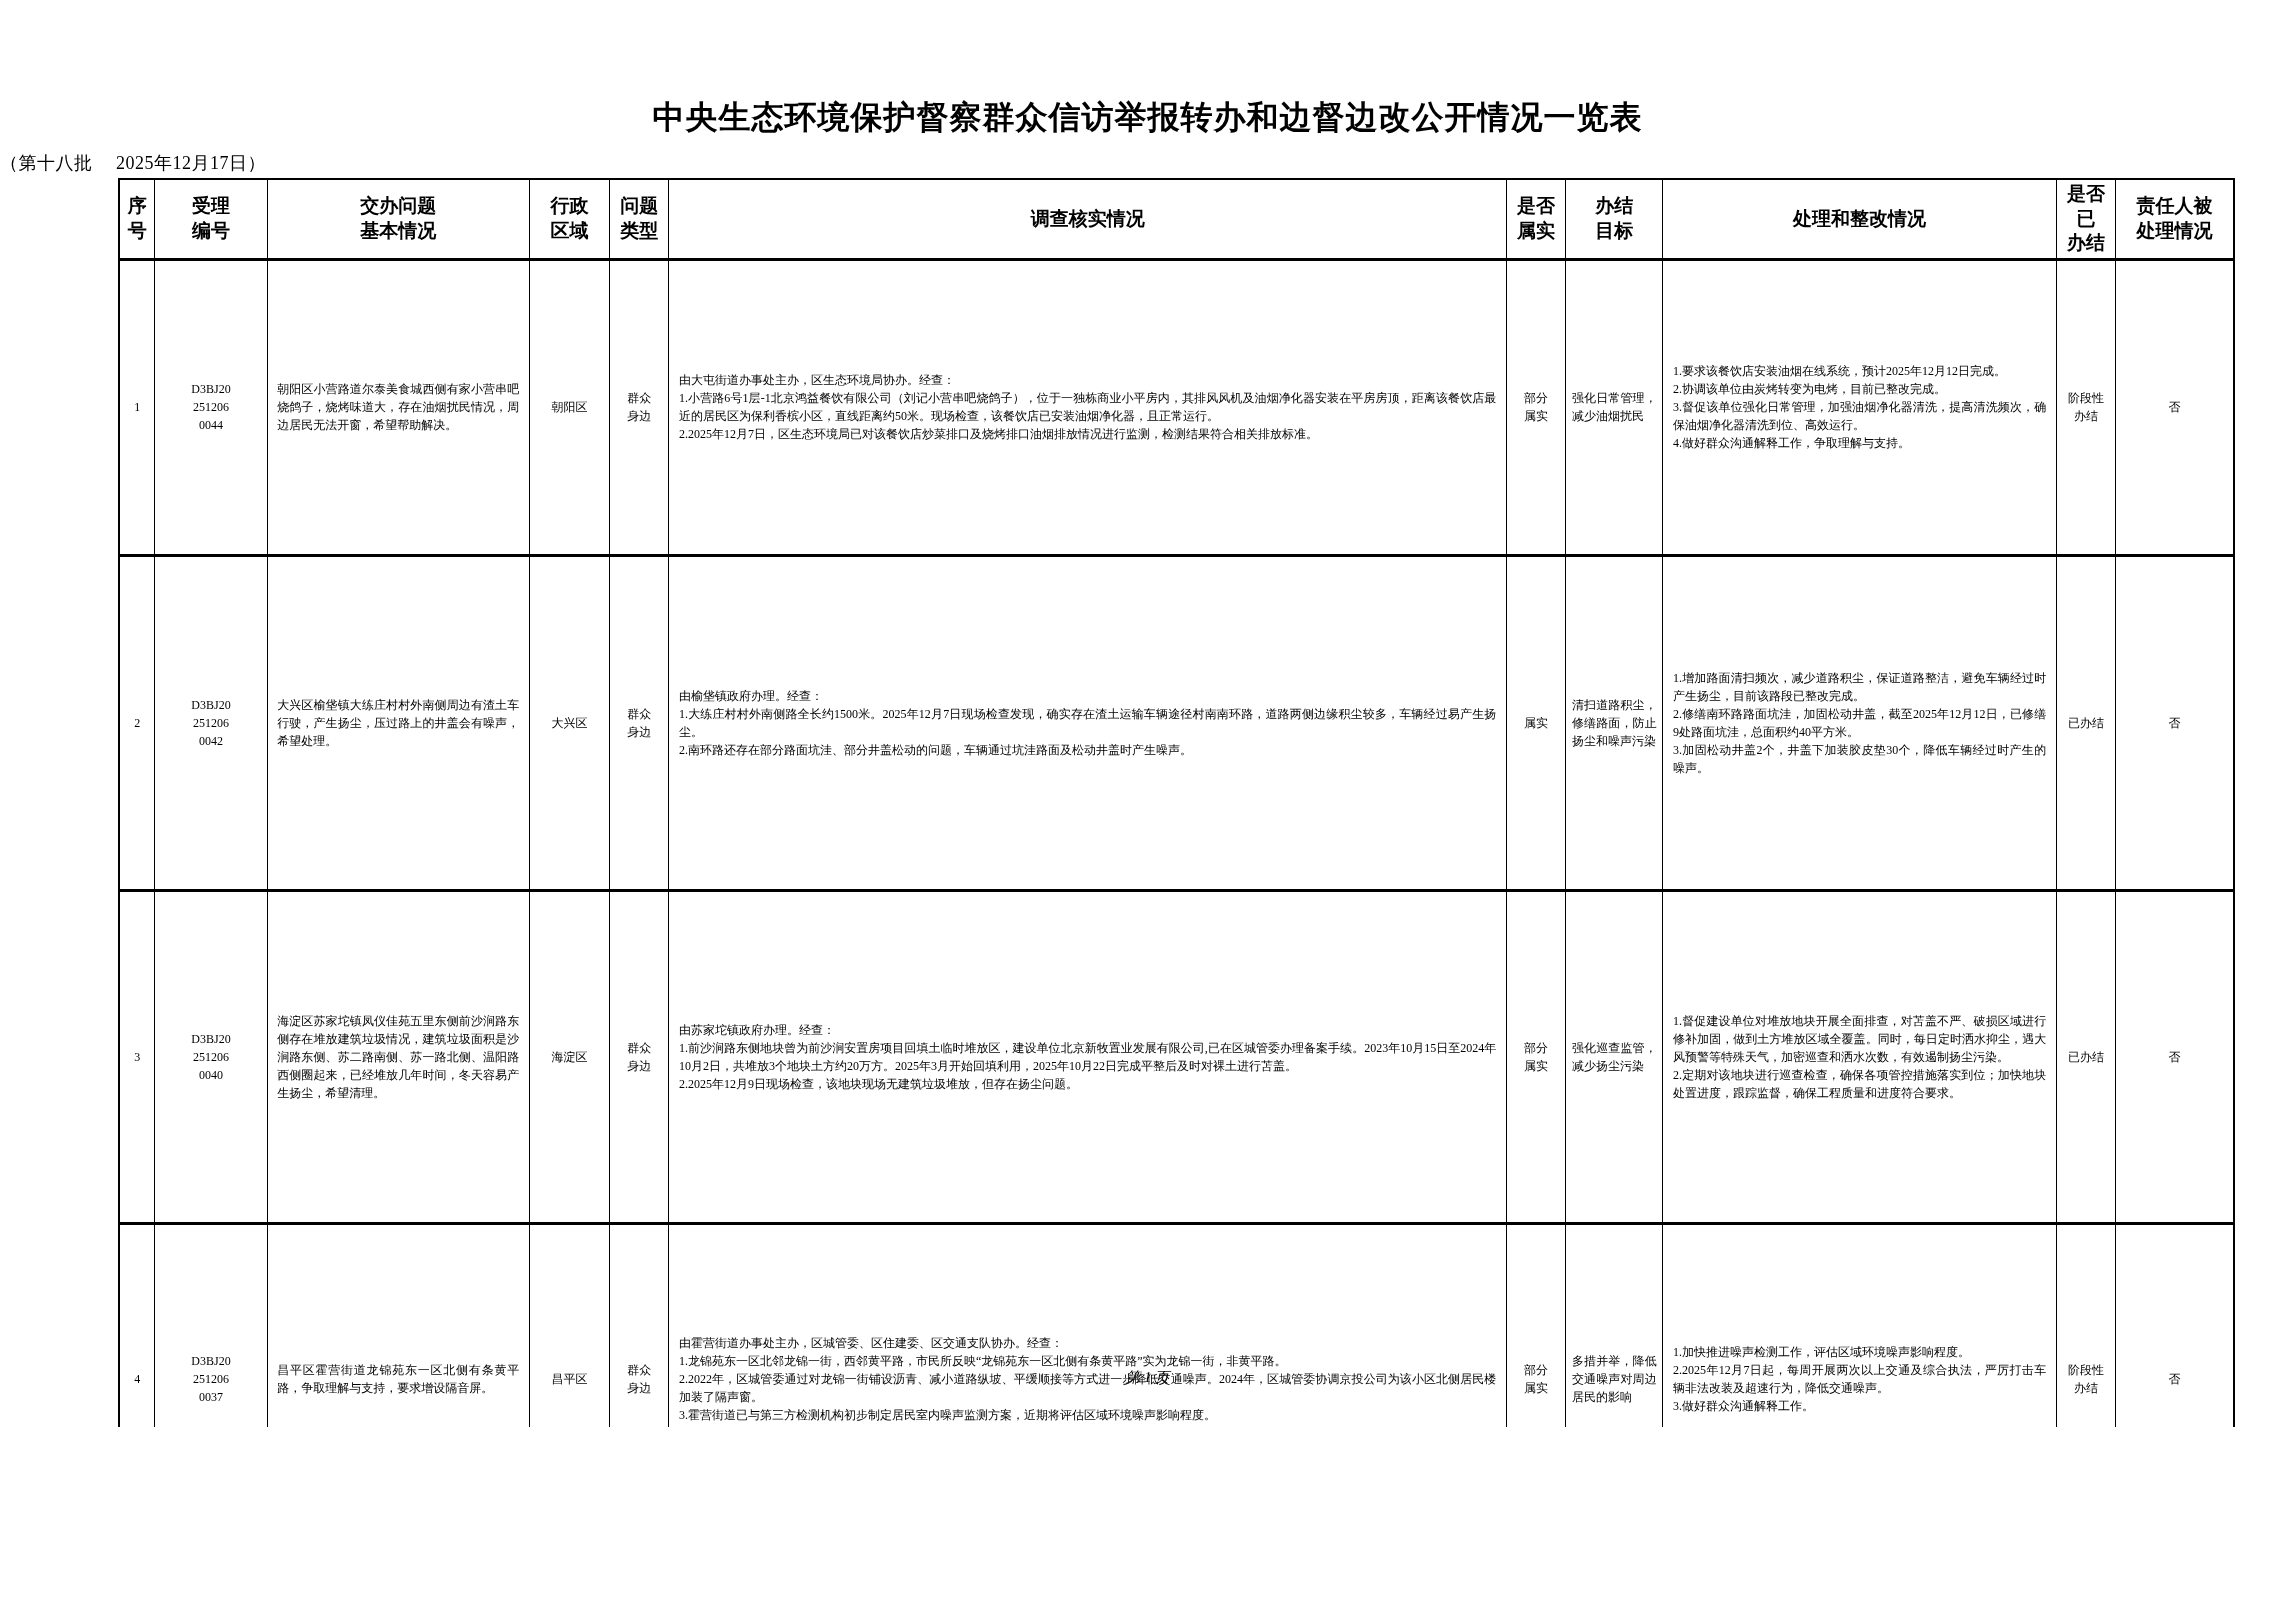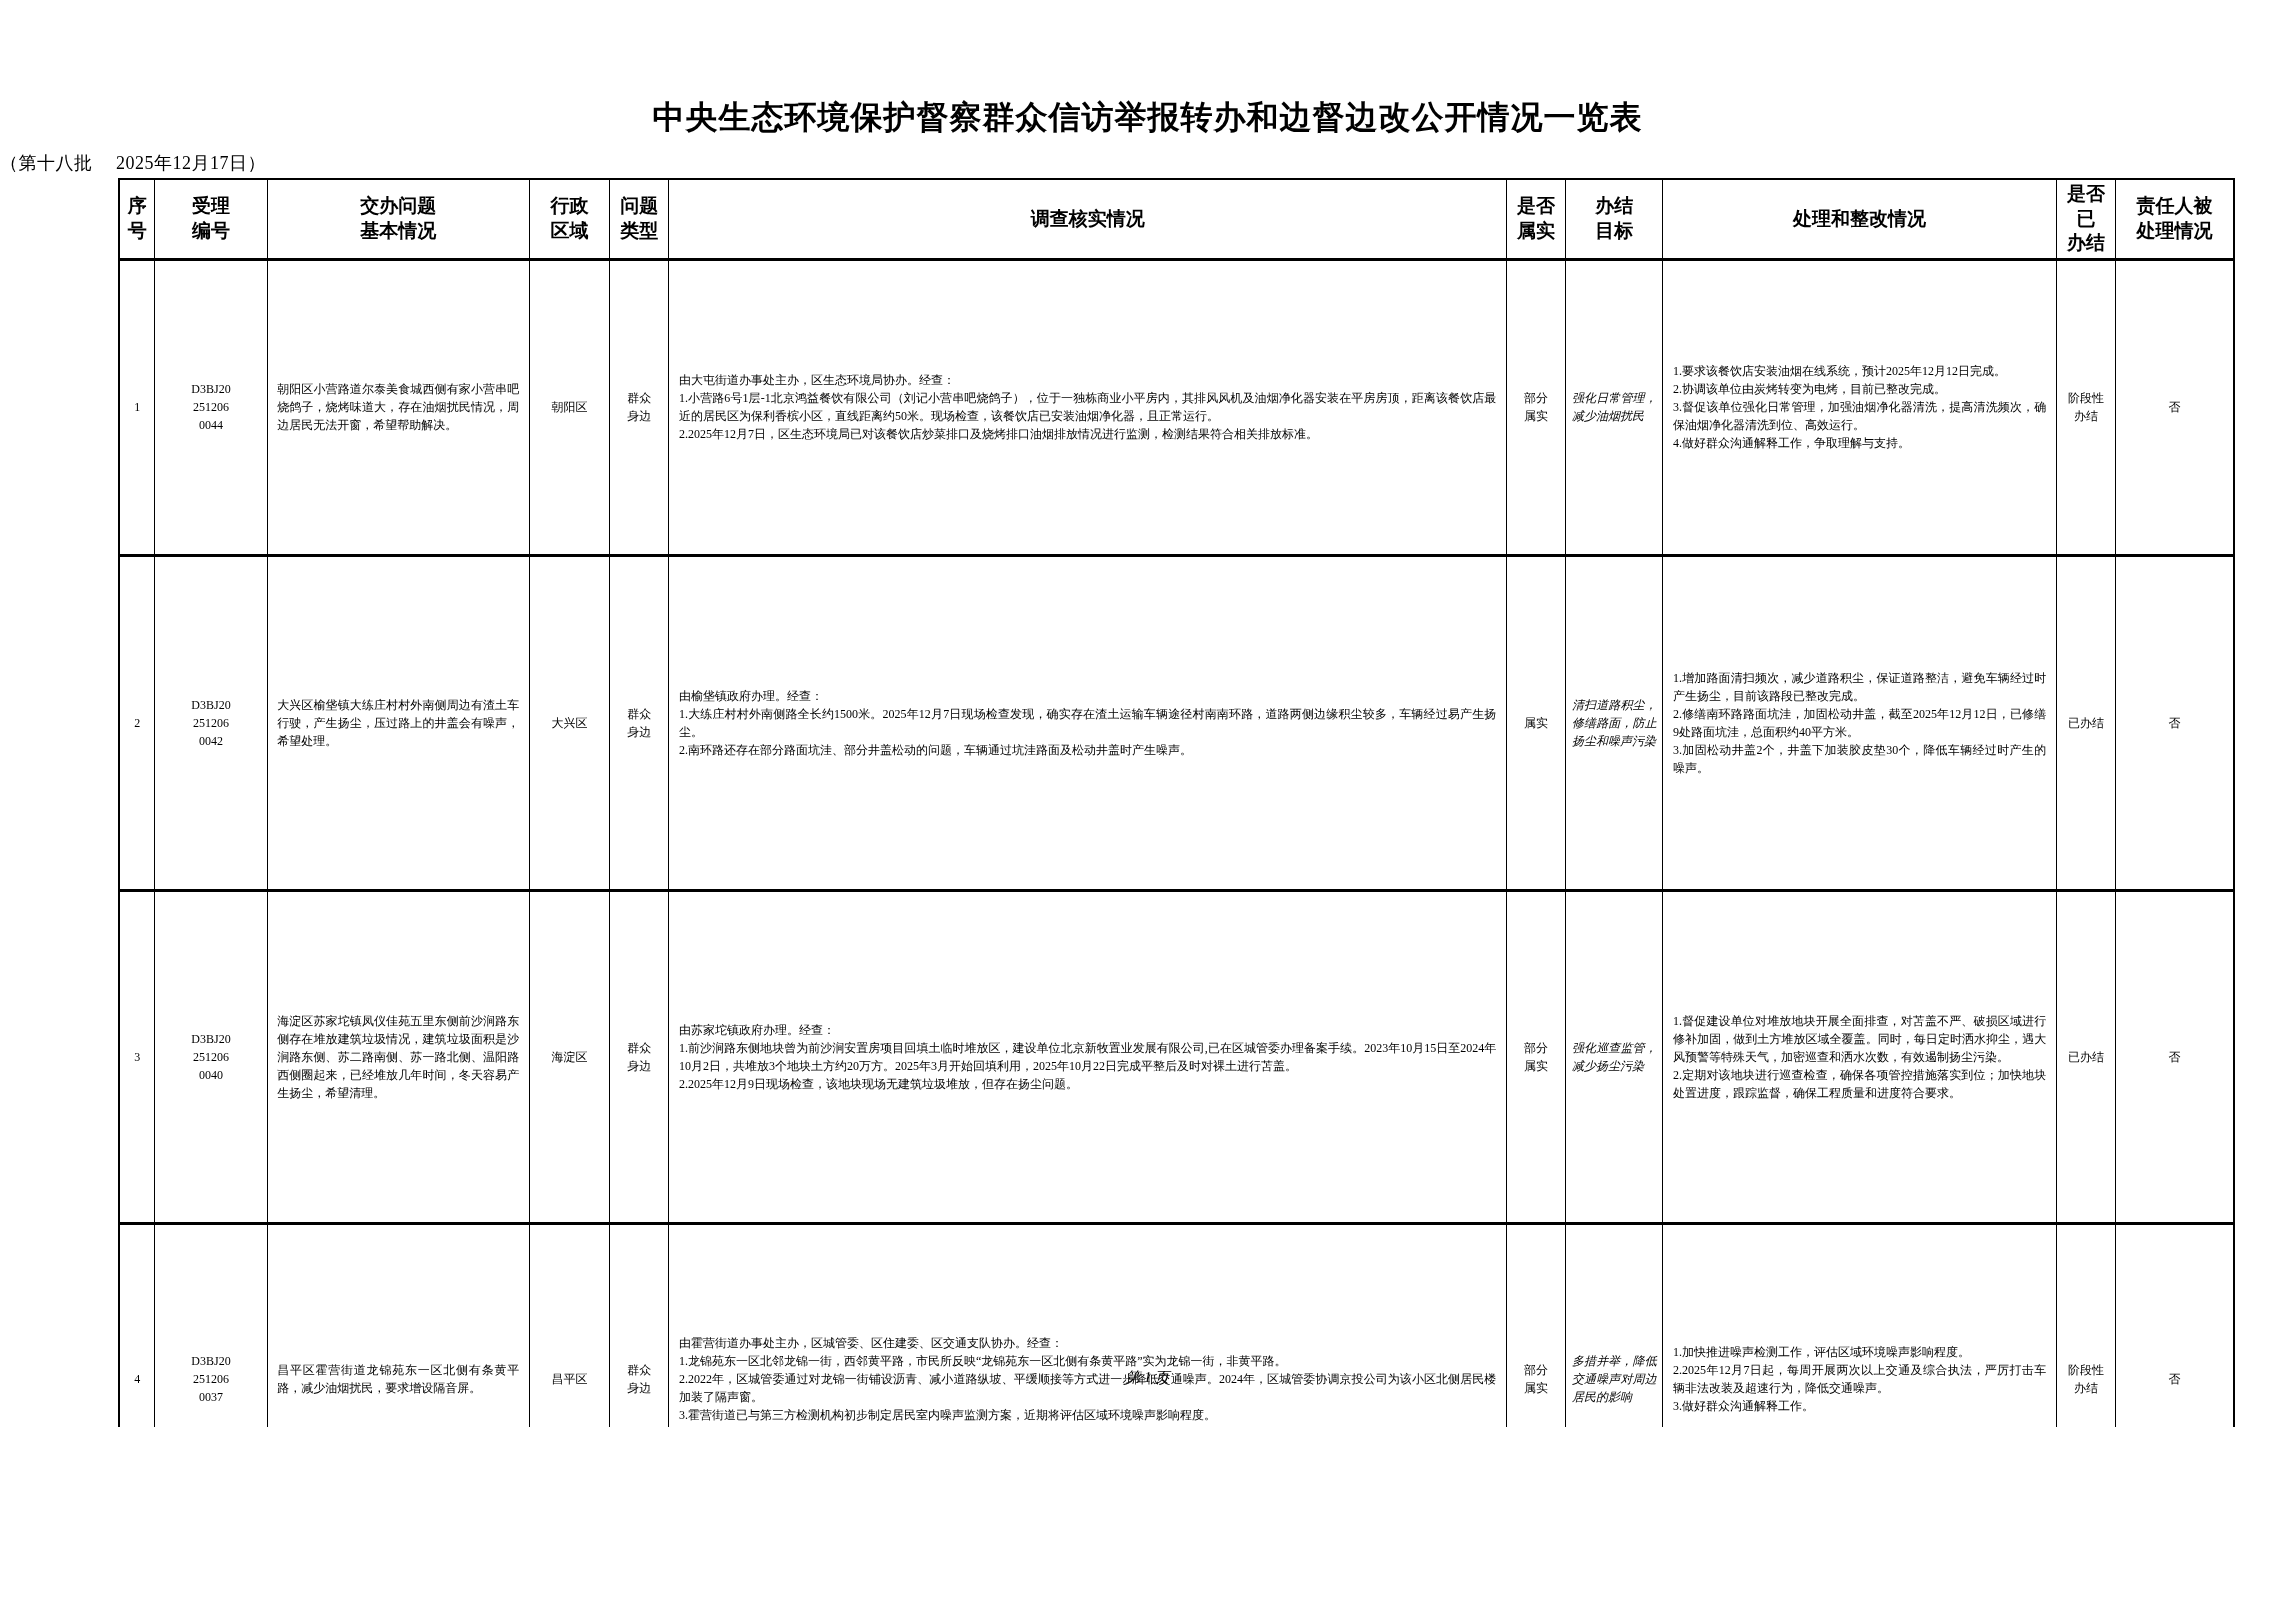--- a/index.html
+++ b/index.html
@@ -67,21 +67,20 @@
     padding: 1.9px 1px;
   }
   .c-text {
     text-align: justify;
     white-space: pre-line;
     padding: 5.8px 9.6px;
   }
   .c-goal {
     text-align: justify;
     padding: 4.8px 5.8px;
-    font-style: italic;
   }
   .footer {
     position: absolute;
     bottom: 40px;
     left: 0;
     width: 100%;
     text-align: center;
     font-size: 14.5px;
     font-style: italic;
   }
@@ -193,21 +192,21 @@
         <td class="c-text">1.督促建设单位对堆放地块开展全面排查，对苫盖不严、破损区域进行修补加固，做到土方堆放区域全覆盖。同时，每日定时洒水抑尘，遇大风预警等特殊天气，加密巡查和洒水次数，有效遏制扬尘污染。
 2.定期对该地块进行巡查检查，确保各项管控措施落实到位；加快地块处置进度，跟踪监督，确保工程质量和进度符合要求。</td>
         <td class="c-center">已办结</td>
         <td class="c-center">否</td>
       </tr>
       <tr class="r4">
         <td class="c-center">4</td>
         <td class="c-center">D3BJ20
 251206
 0037</td>
-        <td class="c-text">昌平区霍营街道龙锦苑东一区北侧有条黄平路，减少油烟扰民，要求增设隔音屏。</td>
+        <td class="c-text">昌平区霍营街道龙锦苑东一区北侧有条黄平路，争取理解与支持，要求增设隔音屏。</td>
         <td class="c-center">昌平区</td>
         <td class="c-center">群众
 身边</td>
         <td class="c-text">由霍营街道办事处主办，区城管委、区住建委、区交通支队协办。经查：
 1.龙锦苑东一区北邻龙锦一街，西邻黄平路，市民所反映“龙锦苑东一区北侧有条黄平路”实为龙锦一街，非黄平路。
 2.2022年，区城管委通过对龙锦一街铺设沥青、减小道路纵坡、平缓顺接等方式进一步降低交通噪声。2024年，区城管委协调京投公司为该小区北侧居民楼加装了隔声窗。
 3.霍营街道已与第三方检测机构初步制定居民室内噪声监测方案，近期将评估区域环境噪声影响程度。</td>
         <td class="c-center">部分
 属实</td>
         <td class="c-goal">多措并举，降低交通噪声对周边居民的影响</td>

